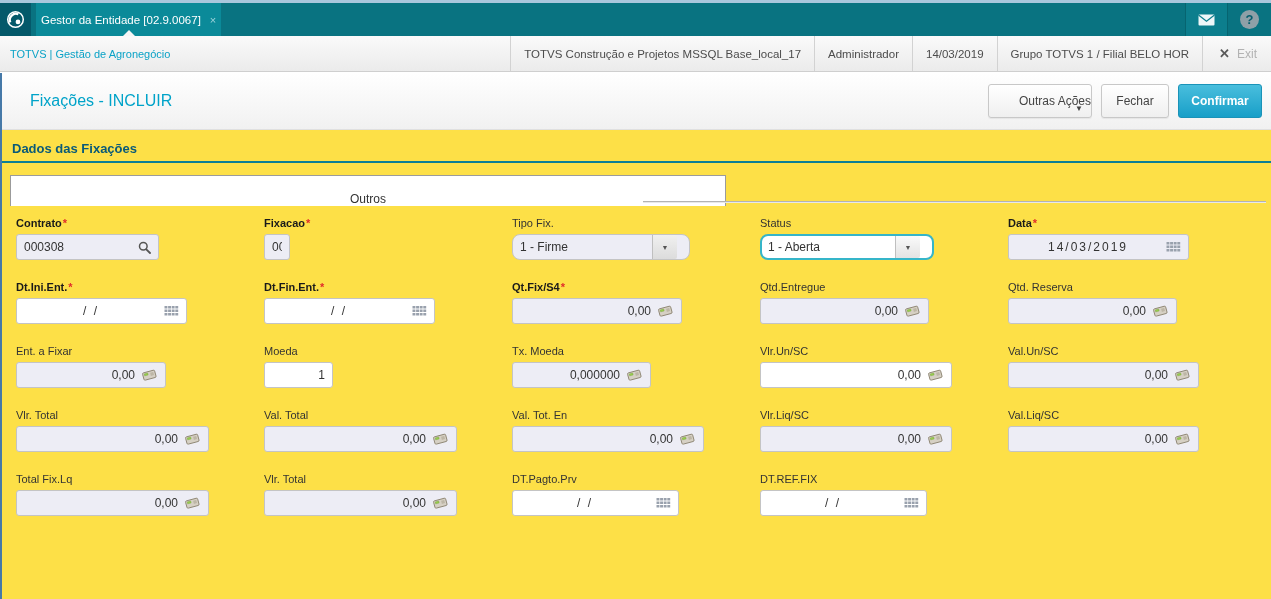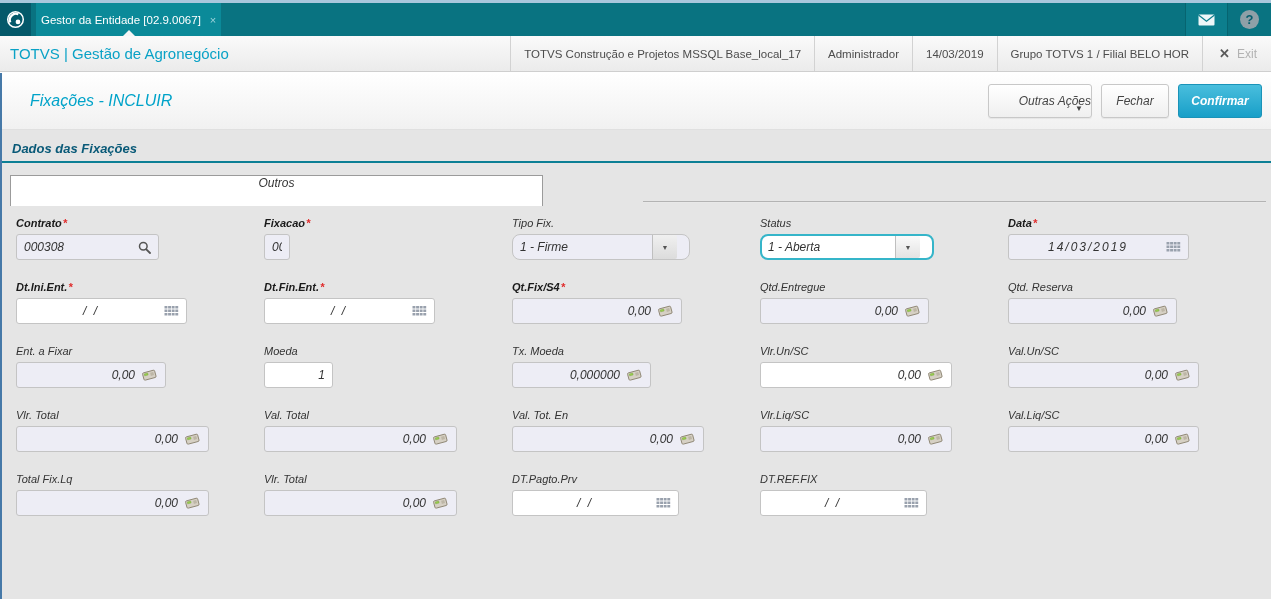--- a/index.html
+++ b/index.html
@@ -13,47 +13,47 @@
   .win-tab { margin-left:5px; background:#0b8a99; display:flex; align-items:center; padding:0 5px; color:#fff; font-size:11.5px; position:relative; cursor:pointer; }
   .win-tab::after { content:""; position:absolute; bottom:0; left:50%; margin-left:-6px; border-left:6px solid transparent; border-right:6px solid transparent; border-bottom:6px solid #f5f5f5; }
   .win-tab-close { margin-left:9px; color:#9ed3db; font-size:11px; }
   .tb-right { margin-left:auto; display:flex; align-items:stretch; }
   .mail-box { width:43px; background:#0c7e8d; display:flex; align-items:center; justify-content:center; border-left:1px solid #066470; border-right:1px solid #066470; cursor:pointer; }
   .help-box { width:43px; display:flex; align-items:center; justify-content:center; cursor:pointer; }
   .help-circle { width:19px; height:19px; border-radius:50%; background:#8fa0a7; color:#075e6d; font-weight:bold; font-size:13px; display:flex; align-items:center; justify-content:center; }
 
   
   .appbar { height:36px; background:linear-gradient(#fafafa,#ebebeb); border-bottom:1px solid #cfcfcf; display:flex; align-items:center; }
-  .app-title { margin-left:10px; font-size:15px; color:#0aa2c6; white-space:nowrap; }
+  .app-title { margin-left:10px; font-size:11px; color:#0aa2c6; white-space:nowrap; }
   .ctx { margin-left:auto; display:flex; align-items:center; height:100%;padding-left:32px; }
   .ctx-item { padding:0 13px; font-size:11.5px; color:#4c4c4c; border-left:1px solid #d2d2d2; height:100%; display:flex; align-items:center; white-space:nowrap; }
   .exit { padding:0 14px 0 16px; display:flex; align-items:center; gap:7px; border-left:1px solid #d2d2d2; height:100%; cursor:pointer; }
   .exit-x { color:#5a5a5a; font-size:13px; font-weight:bold; }
   .exit-label { color:#b2b2b2; font-size:12px; }
 
   
-  .main { position:absolute; top:73px; bottom:0; left:0; right:0; border-left:2px solid #4679a8; background:#e5e5e5;font-style:italic; }
+  .main { position:absolute; top:73px; bottom:0; left:0; right:0; border-left:2px solid #4679a8; background:#fde047; }
 
   
   .toolbar { height:57px; background:linear-gradient(#ffffff,#f1f1f1); border-bottom:1px solid #e0e0e0; display:flex; align-items:center; }
   .tb-title { margin-left:28px; font-size:16px; color:#00a3c9; }
   .tb-buttons { margin-left:auto; display:flex; align-items:center; gap:9px; margin-right:9px; }
   .btn { height:34px; border:1px solid #c8c8c8; border-radius:3px; background:linear-gradient(#ffffff,#efefef); color:#444; font-size:12px; display:flex; align-items:center; justify-content:center; cursor:pointer; box-shadow:0 1px 1px rgba(0,0,0,.06); }
   .btn-outras { width:104px; position:relative;justify-content:flex-end; }
   .btn-caret { position:absolute; right:8px; bottom:4px; font-size:8px; color:#444; }
   .btn-fechar { width:68px; }
   .btn-confirm { width:84px; height:34px; border:1px solid #1a93b8; border-radius:3px; background:linear-gradient(#49bedd,#189fc8); color:#fff; font-weight:bold; font-size:12px; display:flex; align-items:center; justify-content:center; cursor:pointer; }
 
   
   .section-hd { padding:11px 0 0 10px; font-size:13px; font-weight:bold; color:#0a5a78; }
   .section-rule { margin-top:5px; border-bottom:2px solid #0c7f95; }
 
   
   .tabstrip { position:relative; height:31px; margin-top:12px; }
-  .tab-active { position:absolute; left:8px; top:0; width:533px; height:31px; background:#fff; border:1px solid #9b9b9b; border-bottom:none; display:flex; align-items:flex-start; justify-content:center; font-size:12px; color:#333; cursor:pointer; }
+  .tab-active { position:absolute; left:8px; top:0; width:716px; height:31px; background:#fff; border:1px solid #9b9b9b; border-bottom:none; display:flex; align-items:flex-end; justify-content:center; font-size:12px; color:#333; cursor:pointer; }
   .tabline { position:absolute; left:641px; right:5px; top:26px; border-top:1px solid #b3b3b3; box-shadow:0 1px 0 #e8e8e8; }
 
   
   .form-grid { display:grid; grid-template-columns:repeat(5,248px); padding:10px 0 0 14px; }
   .cell { margin-bottom:20px; }
   .flabel { font-size:11px; color:#333; margin-bottom:4px; line-height:14px; white-space:nowrap; }
   .flabel.bold { font-weight:bold; color:#1a1a1a; }
   .req { color:#e02b2b; font-weight:bold; margin-left:1px; }
   .fbox { display:flex; align-items:center; border:1px solid #c4c4c4; border-radius:3px; height:26px; background:#fff; font-size:12px; color:#333; padding:0 7px; }
   .fbox .val { flex:1; white-space:nowrap; overflow:hidden; }

